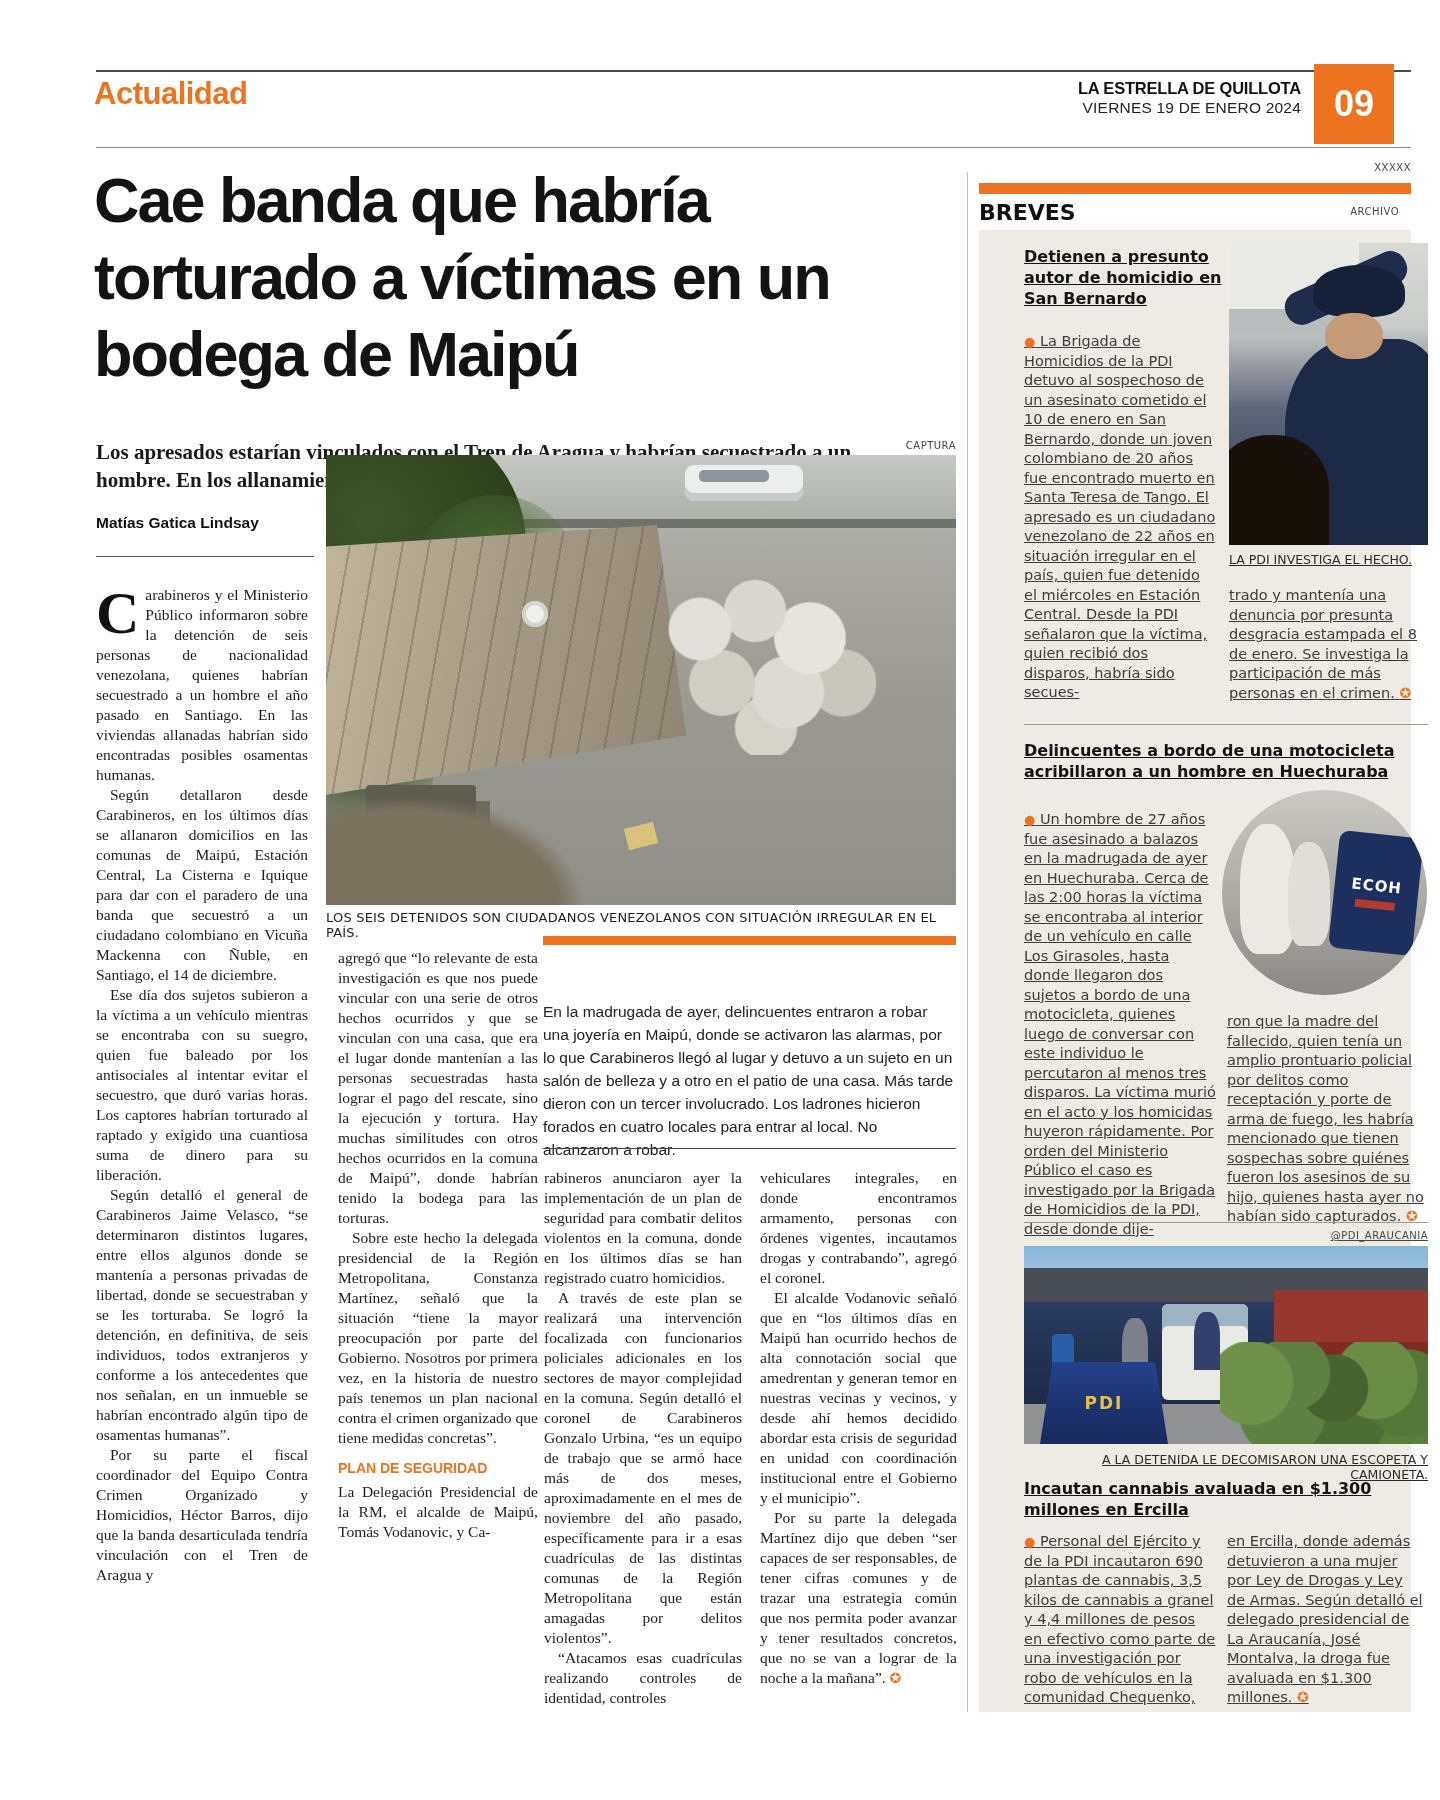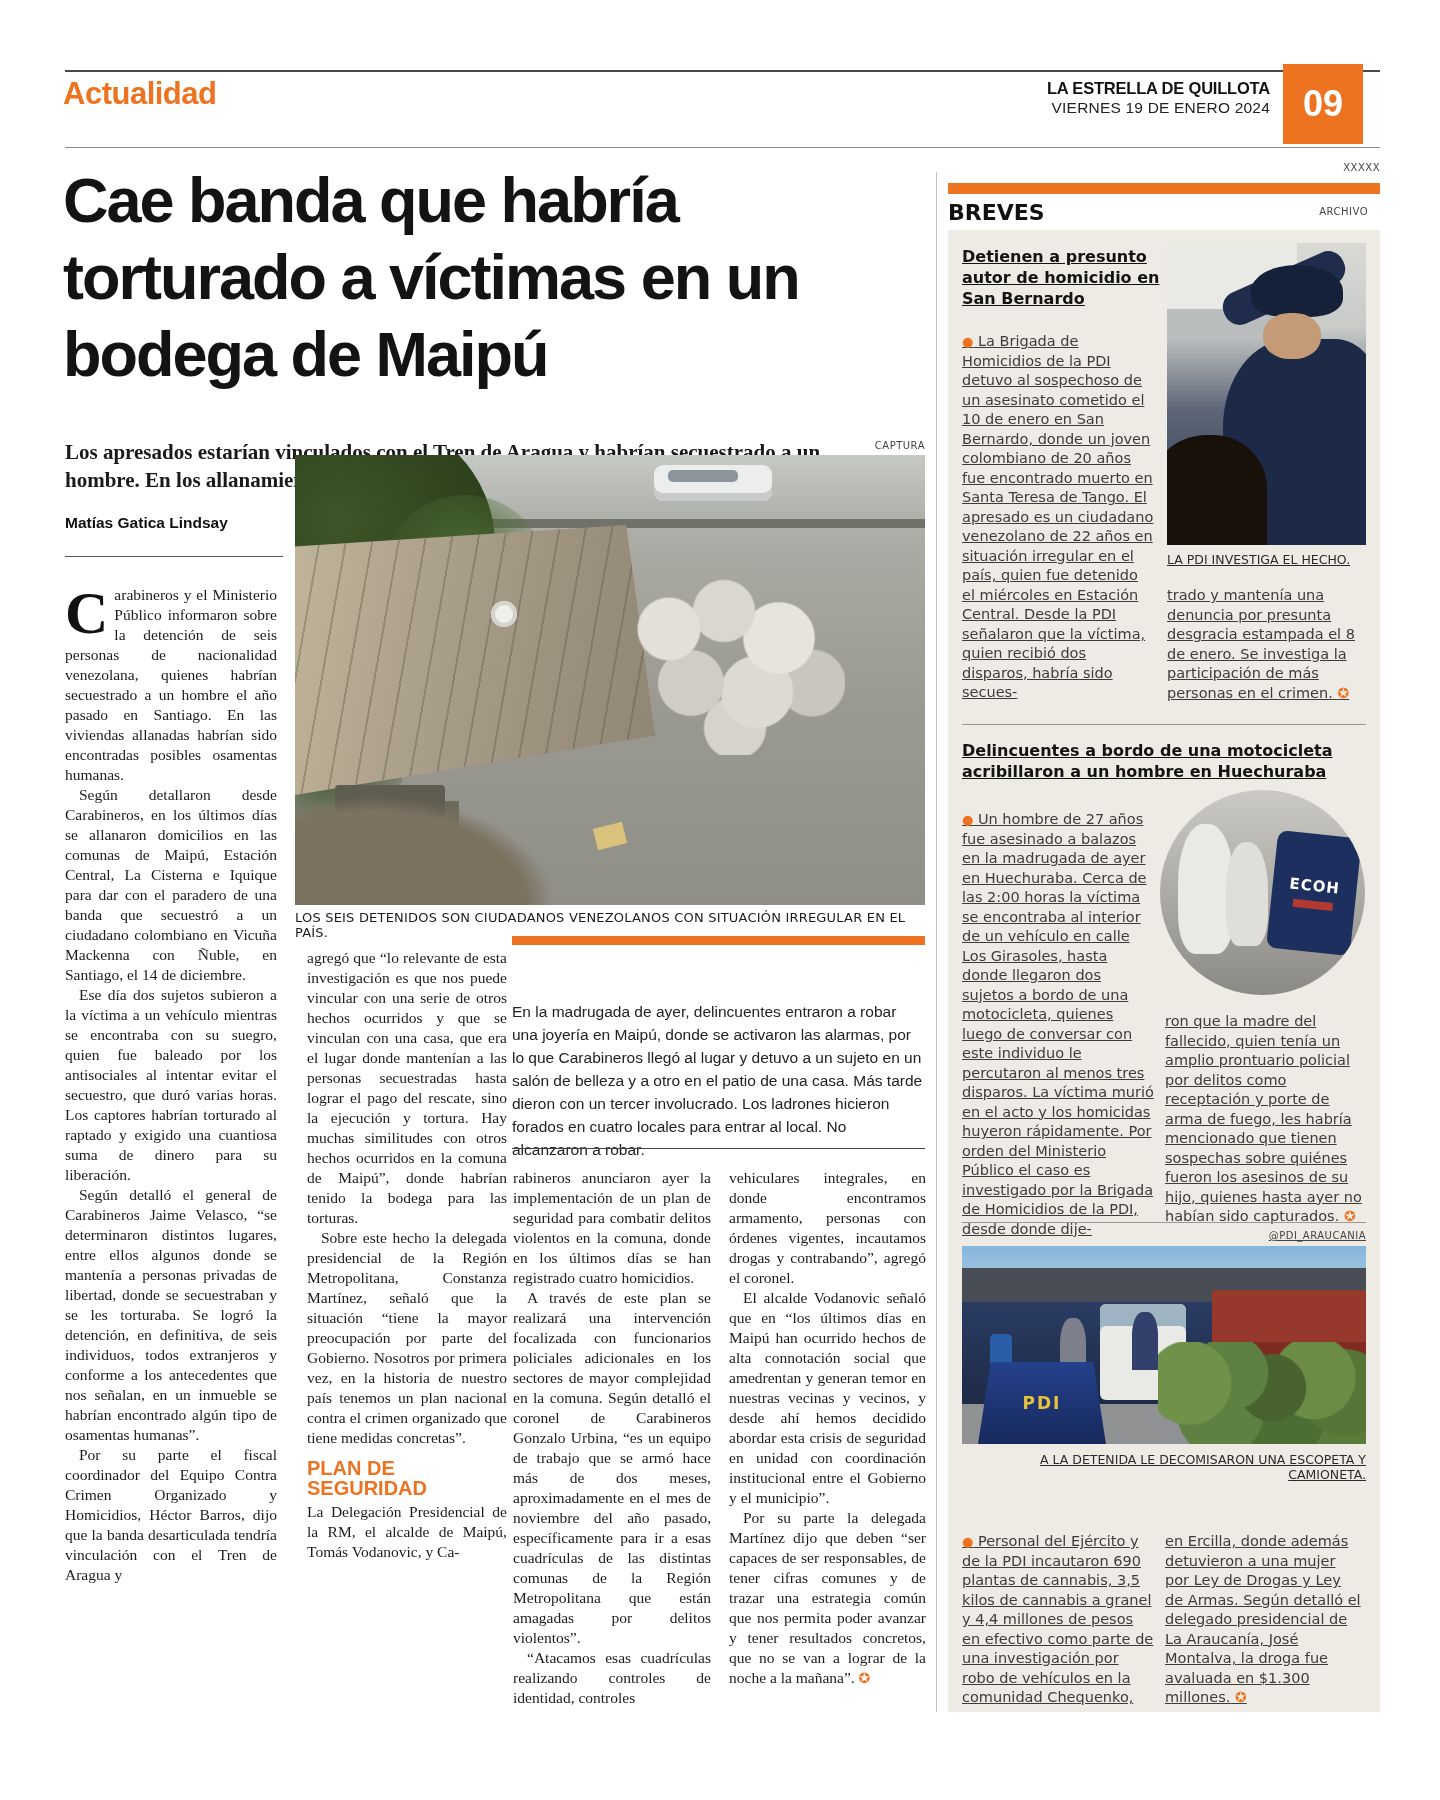--- a/index.html
+++ b/index.html
@@ -1,18 +1,18 @@
 <!DOCTYPE html>
 <html><head>
 <meta charset="utf-8">
 <style>
   html,body{margin:0;padding:0;background:#ffffff;}
   .page{position:relative;width:1440px;height:1800px;background:#fff;overflow:hidden;
         font-family:"Liberation Serif", serif;color:#1c1c1c;}
-  .abs{position:absolute;}
+  .abs{position:absolute;margin-left:31px;}
 
   
   .rule-a{left:65px;top:70px;width:1315px;height:2px;background:#4a4a4a;}
   .rule-b{left:65px;top:147px;width:1315px;height:1px;background:#8a8a8a;}
   .section-title{left:63px;top:76px;font-family:"Liberation Sans",sans-serif;
         font-weight:bold;font-size:31px;letter-spacing:-0.5px;color:#ee7320;}
   .masthead{left:820px;top:78px;width:450px;text-align:right;
         font-family:"Liberation Sans",sans-serif;line-height:20px;}
   .masthead .paper{font-weight:bold;font-size:16.5px;letter-spacing:-0.2px;color:#111;}
   .masthead .date{font-size:15.5px;color:#222;letter-spacing:0.2px;}
@@ -35,21 +35,21 @@
   .col{font-size:15.5px;line-height:20px;text-align:justify;}
   .col p{margin:0;}
   .col p.ind{text-indent:14px;}
   .col1{left:65px;top:585px;width:212px;}
   .col2{left:307px;top:948px;width:200px;}
   .col3{left:513px;top:1168px;width:198px;}
   .col4{left:729px;top:1168px;width:197px;}
   .dropcap{float:left;font-weight:bold;font-size:60px;line-height:48px;
         padding:4px 6px 0 0;font-family:"Liberation Serif",serif;color:#111;}
   .plan-subhead{font-family:"Liberation Sans",sans-serif;font-weight:bold;
-        font-size:20px;color:#ee7320;margin:10px 0 4px 0 !important;text-align:left;}
+        font-size:14px;color:#ee7320;margin:10px 0 4px 0 !important;text-align:left;}
   .endmark{color:#ee7320;font-size:14px;font-family:"DejaVu Sans",sans-serif;}
 
   
   .photo-credit{font-family:"DejaVu Sans",sans-serif;font-size:10px;color:#444;
         letter-spacing:0.5px;text-align:right;}
   .credit-main{left:795px;top:440px;width:130px;}
   .photo-main{left:295px;top:455px;width:630px;height:450px;overflow:hidden;
         background:linear-gradient(180deg,#b6bab6 0%,#a8a8a1 25%,#9a9992 55%,#8f8e87 100%);}
   .ph-street{position:absolute;left:0;top:0;width:100%;height:64px;
         background:linear-gradient(#c6c9c5,#aeb0aa);border-bottom:9px solid #70736a;}
@@ -311,20 +311,21 @@
       <div class="t-cab"></div>
       <div class="t-fig1"></div>
       <div class="t-fig2"></div>
       <div class="t-cannabis"></div>
       <div class="t-barrel"></div>
       <div class="t-table">
         <span>PDI</span>
       </div>
     </div>
     <div class="abs b-caption i3-caption">A LA DETENIDA LE DECOMISARON UNA ESCOPETA Y CAMIONETA.</div>
+    <div class="abs b-head i3-head">Incautan cannabis avaluada en $1.300 millones en Ercilla</div>
     <div class="abs b-text i3-left">
       <span class="bullet">●</span>
       <span>Personal del Ejército y de la PDI incautaron 690 plantas de cannabis, 3,5 kilos de cannabis a granel y 4,4 millones de pesos en efectivo como parte de una investigación por robo de vehículos en  la comunidad Chequenko,</span>
     </div>
     <div class="abs b-text i3-right">
       <span>en Ercilla, donde además detuvieron a una mujer por Ley de Drogas y Ley de Armas. Según detalló el delegado presidencial de La Araucanía, José Montalva, la droga fue avaluada en $1.300 millones.</span>
       <span class="endmark">✪</span>
     </div>
   </div>
 

